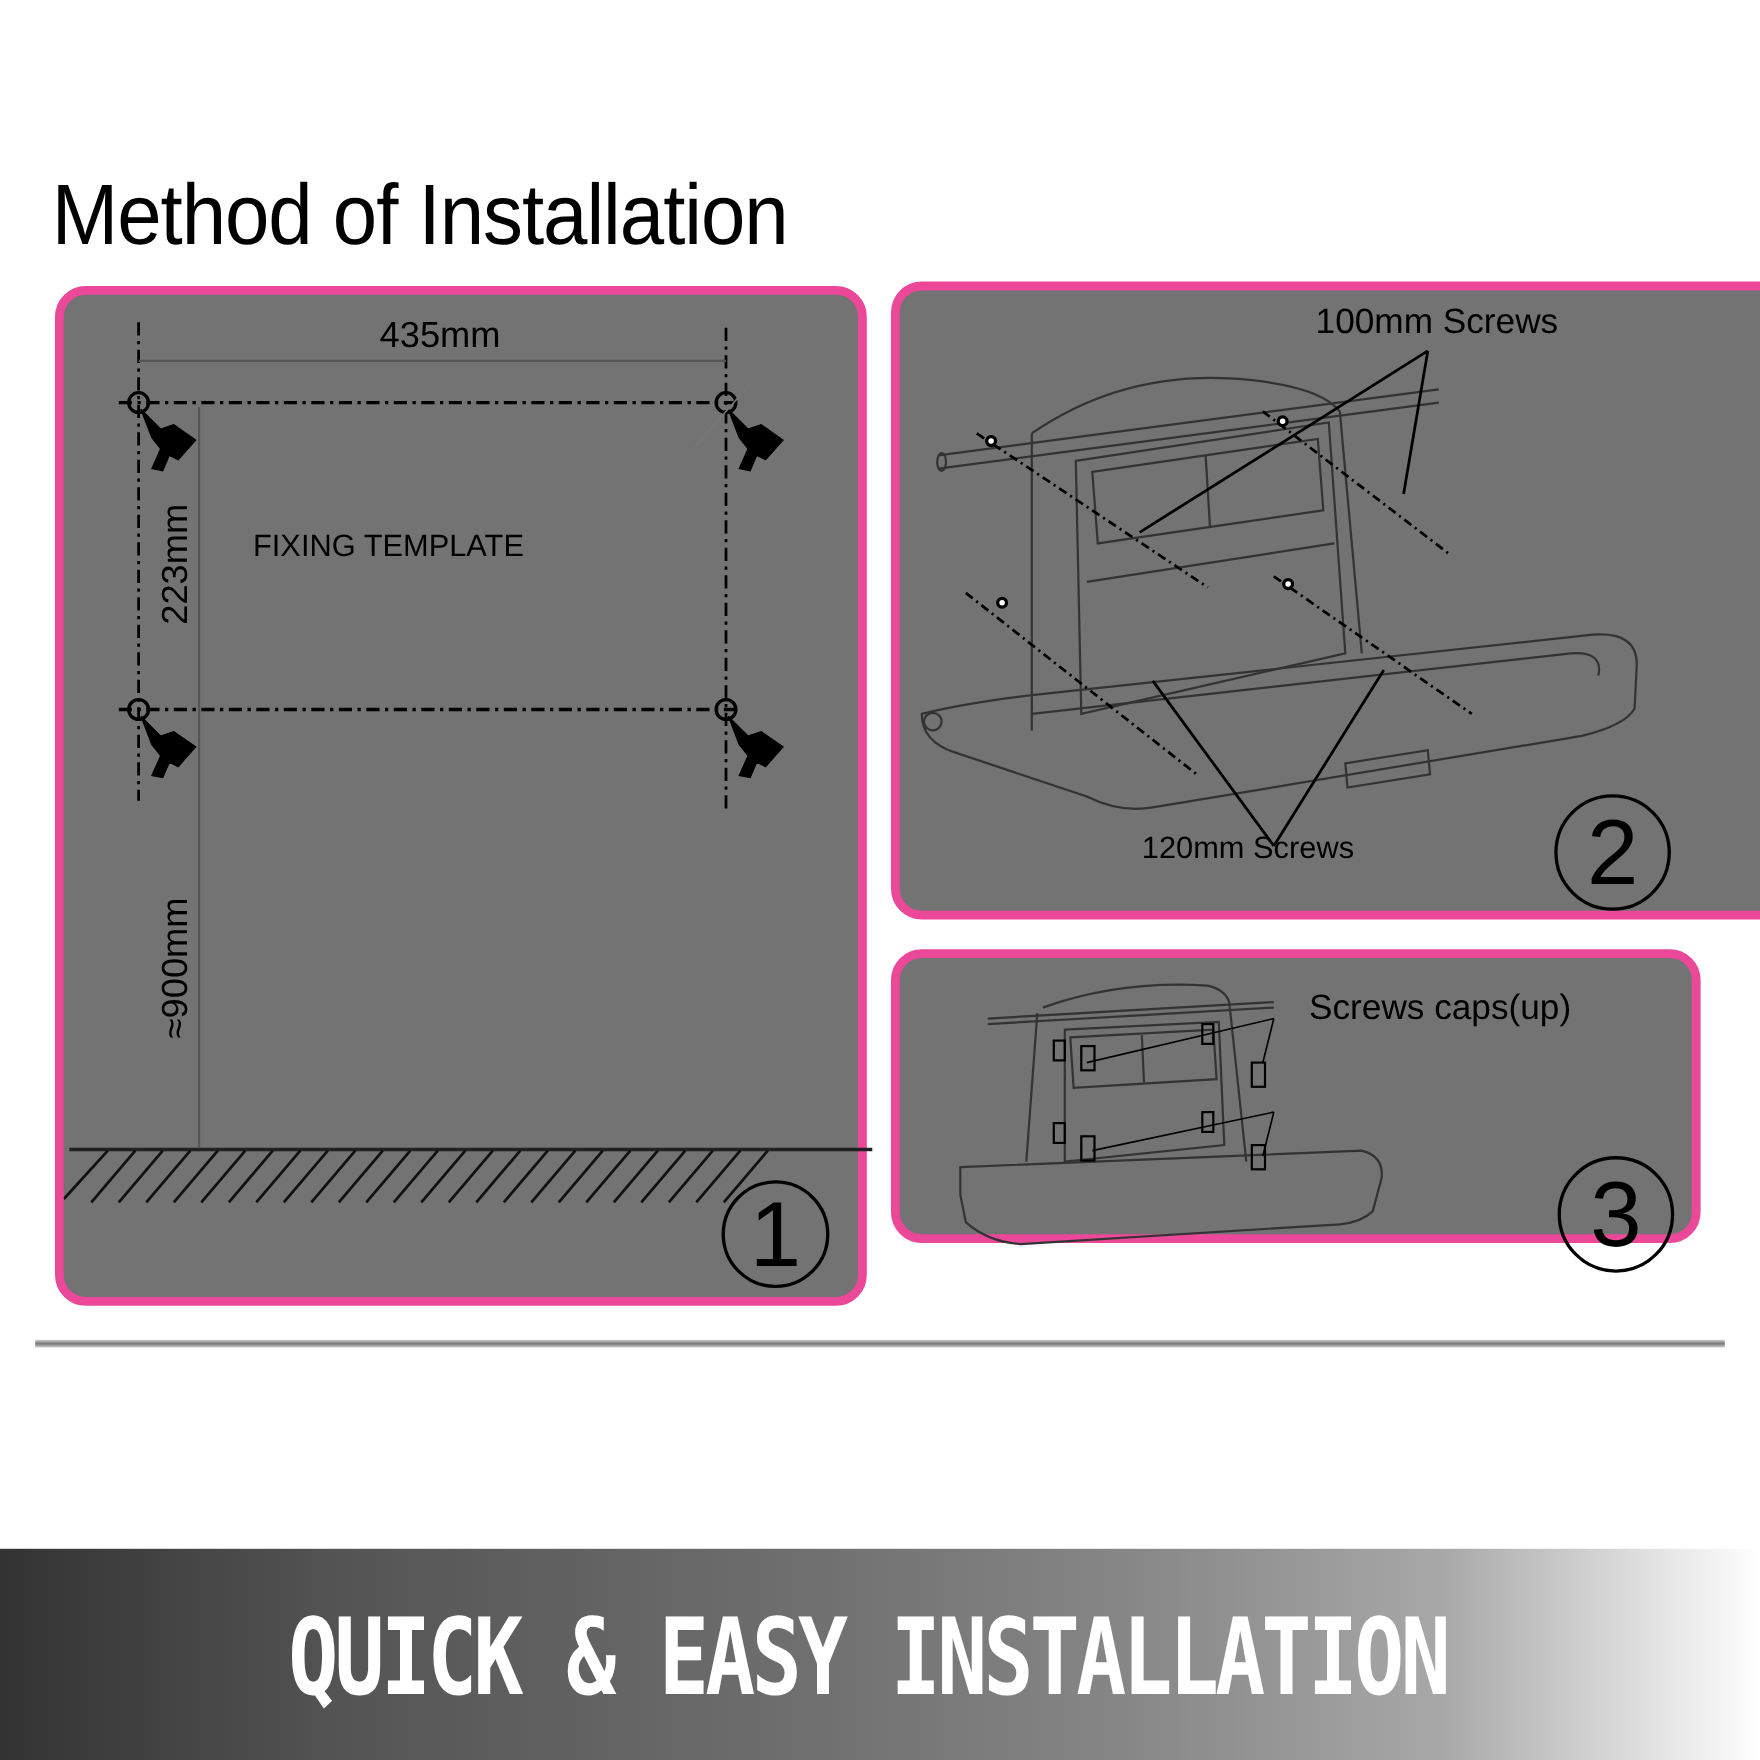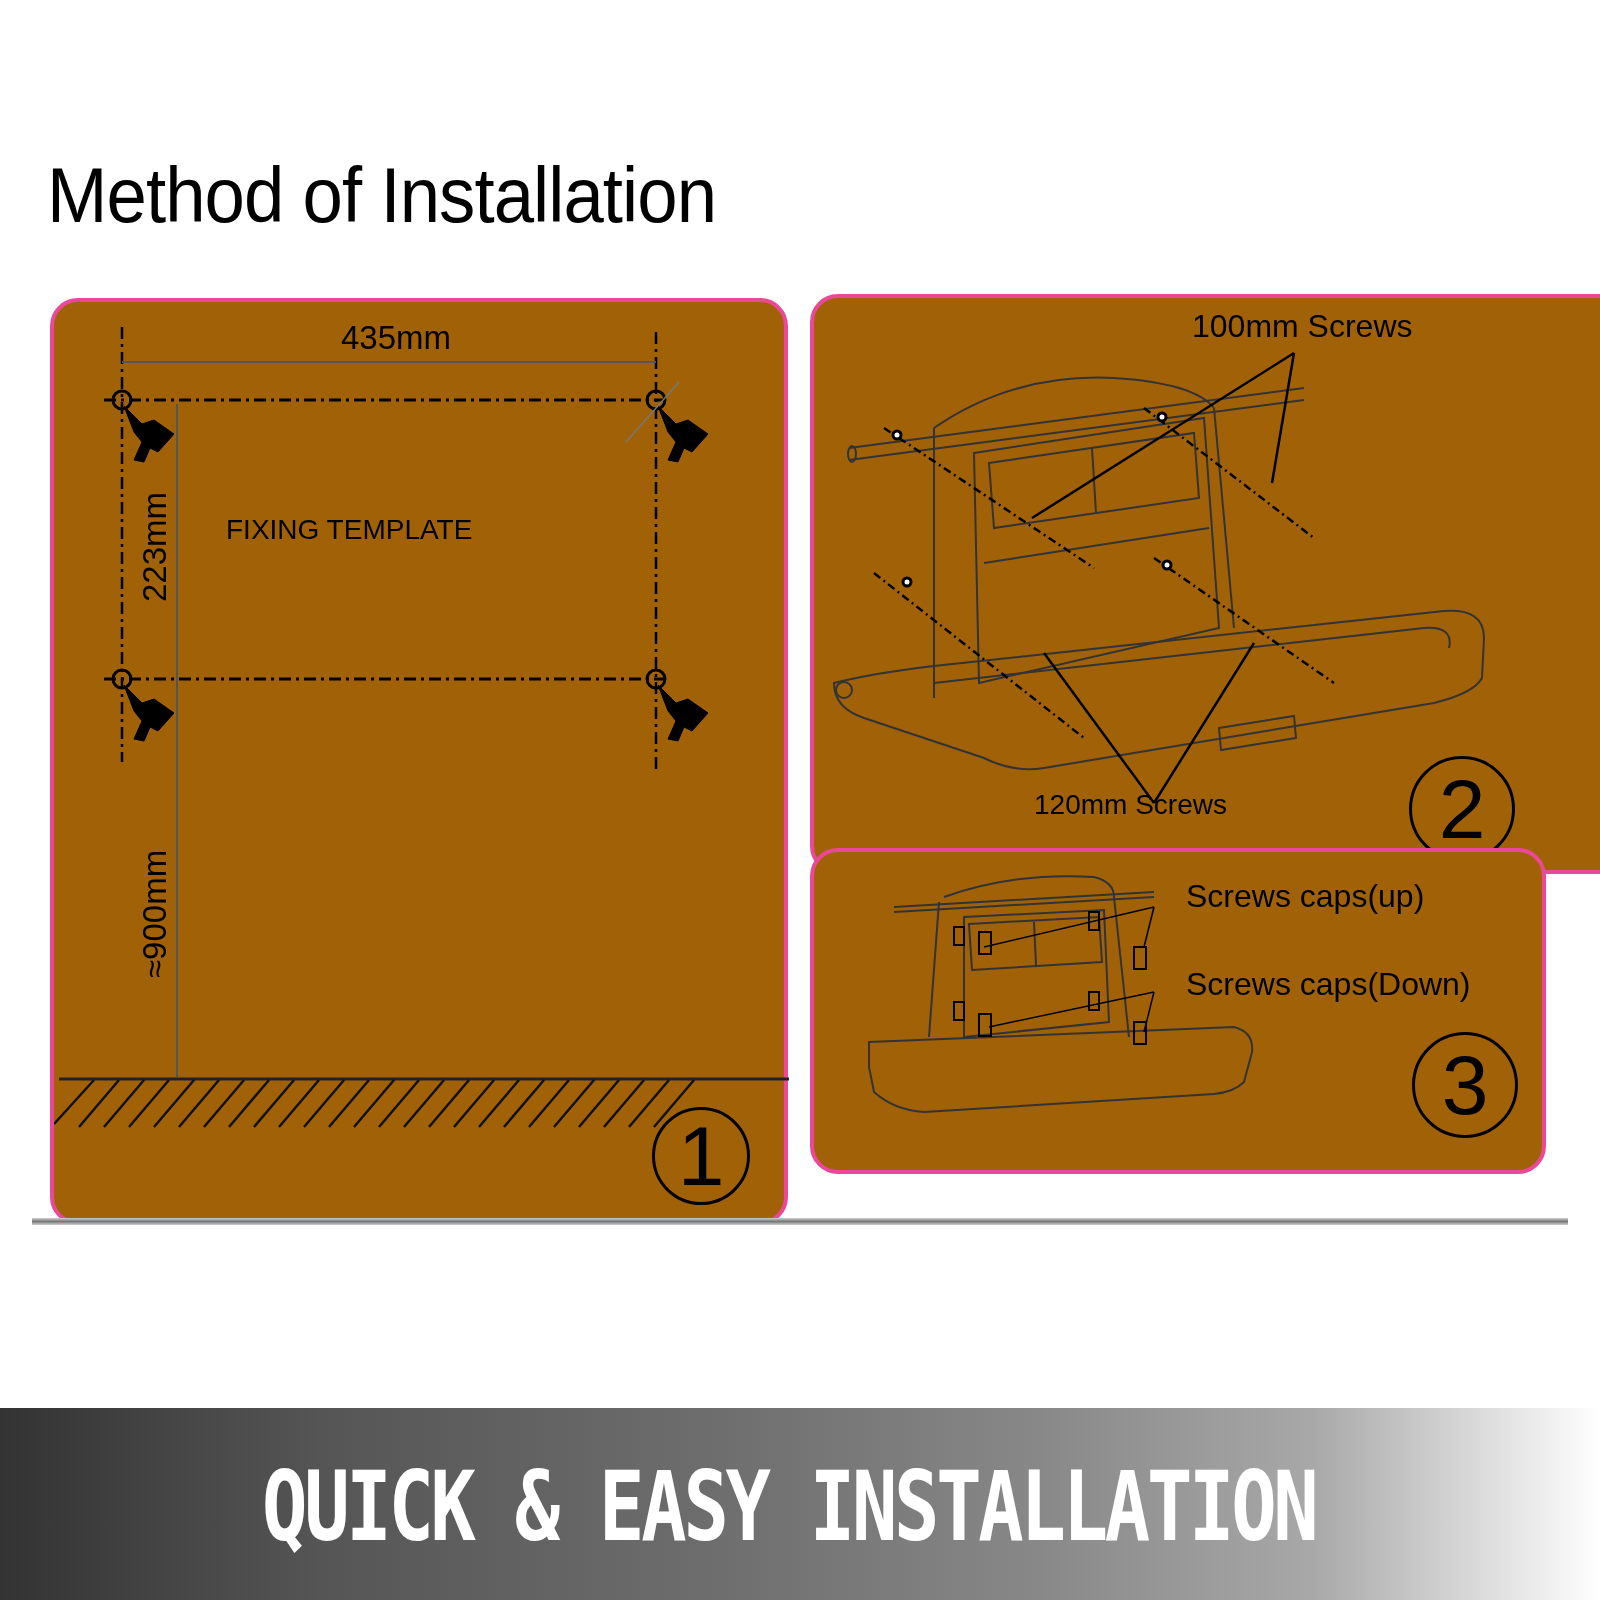--- a/index.html
+++ b/index.html
@@ -1,21 +1,21 @@
 <!DOCTYPE html>
 <html><head>
 <meta charset="utf-8">
 <style>
   html, body { margin:0; padding:0; background:#fff; }
   body { width:1600px; height:1600px; position:relative; overflow:hidden; font-family:"Liberation Sans", sans-serif; color:#000; }
   .title { position:absolute; left:47px; top:150px; font-size:78px; line-height:90px; letter-spacing:-1px; transform:scaleX(0.93); transform-origin:left top; white-space:nowrap; }
-  .panel { position:absolute; border:4px solid #ec4899; border-radius:28px; background:#a16207; box-sizing:border-box;margin-top:38px; }
+  .panel { position:absolute; border:8px solid #ec4899; border-radius:28px; background:#737373; box-sizing:border-box; }
   #p1 { left:50px; top:260px; width:738px; height:927px; }
   #p2 { left:810px; top:256px; width:884px; height:580px; }
-  #p3 { left:810px; top:810px; width:736px; height:326px; }
+  #p3 { left:810px; top:863px; width:736px; height:267px; }
   svg { position:absolute; left:0; top:0; }
   .lbl { position:absolute; font-size:33px; white-space:nowrap; line-height:36px; }
   .vlbl { position:absolute; font-size:33px; white-space:nowrap; transform:rotate(-90deg); transform-origin:left top; line-height:36px; }
   .stepnum { position:absolute; width:98px; height:98px; border:3px solid #000; border-radius:50%; box-sizing:border-box; display:flex; align-items:center; justify-content:center; font-size:84px; line-height:1; }
   .divider { position:absolute; left:32px; top:1218px; width:1536px; height:7px; background:linear-gradient(#d0d0d0,#777 50%,#d0d0d0); }
   .banner { position:absolute; left:0; top:1408px; width:1600px; height:192px; background:linear-gradient(90deg,#333 0%,#555 20%,#6e6e6e 45%,#888 65%,#a8a8a8 82%,#fff 100%); }
   .banner-text { position:absolute; left:262px; top:1455px; font-family:"DejaVu Sans Mono", monospace; font-weight:bold; font-size:92px; color:#fff; letter-spacing:-4px; line-height:100px; transform:scaleX(0.82) scaleY(1.05); transform-origin:left top; white-space:nowrap; }
 </style>
 </head>
 <body>
@@ -157,20 +157,19 @@
       <rect x="320" y="95" width="12" height="22"></rect>
       <rect x="165" y="162" width="12" height="22"></rect>
       <rect x="320" y="170" width="12" height="22"></rect>
       <rect x="140" y="75" width="10" height="18"></rect>
       <rect x="275" y="60" width="10" height="18"></rect>
       <rect x="140" y="150" width="10" height="18"></rect>
       <rect x="275" y="140" width="10" height="18"></rect>
     </g>
   </svg>
   <div class="lbl" style="left:372px;top:26px;font-size:32px;">Screws caps(up)</div>
-  <div class="lbl" style="left:372px;top:114px;font-size:32px;">Screws caps(Down)</div>
   <div class="stepnum" style="left:598px;top:180px;width:106px;height:106px;">3</div>
 </div>
 
 <div class="divider"></div>
 
 <div class="banner"></div>
 <div class="banner-text">QUICK &amp; EASY INSTALLATION</div>
 
 </body></html>

